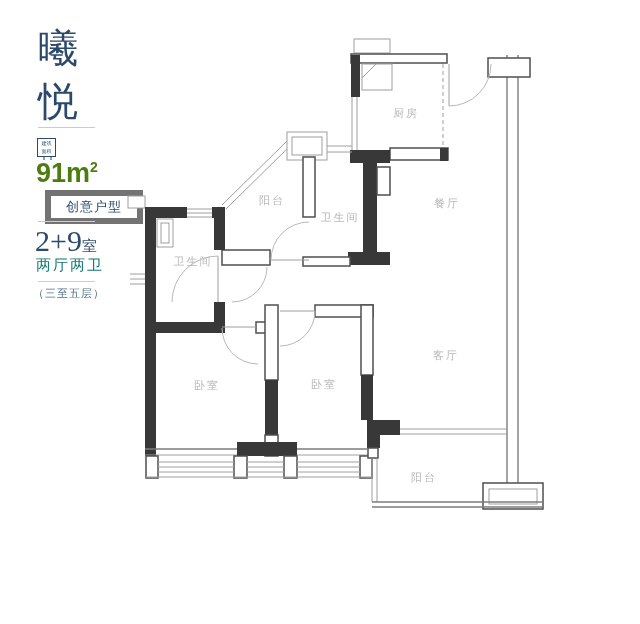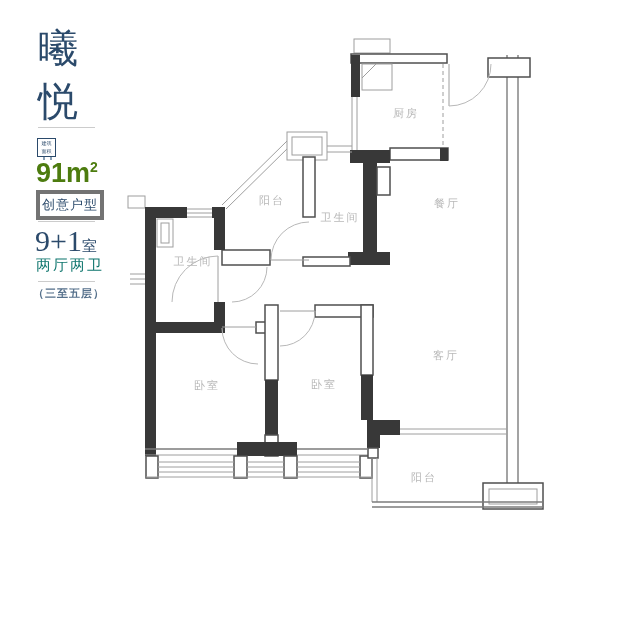--- a/index.html
+++ b/index.html
@@ -15,27 +15,27 @@
   .divider{position:absolute;left:5px;width:57px;height:0;border-top:1px solid #cccccc;}
   .d1{top:109px;} .d2{top:203px;} .d3{top:263px;}
   .badge{position:absolute;left:4px;top:120px;width:17px;height:17px;
     border:1px solid #2b4a6b;color:#2b4a6b;font-size:5px;line-height:8px;
     text-align:center;letter-spacing:0;overflow:hidden;}
   .badge-caret{position:absolute;left:10px;top:139px;width:5px;height:3px;
     border-left:2px solid #8aa0b5;border-right:2px solid #8aa0b5;}
   .area{position:absolute;left:3px;top:140px;color:#4d7c0f;font-size:27px;
     font-weight:bold;letter-spacing:0;}
   .area sup{font-size:14px;font-weight:bold;}
-  .tag{position:absolute;left:3px;top:172px;border:4px solid #737373;color:#2b4a6b;
-    font-size:13px;padding:2px 2px;letter-spacing:1px;white-space:nowrap;}
+  .tag{position:absolute;left:12px;top:172px;border:6px solid #737373;color:#2b4a6b;
+    font-size:13px;padding:2px 15px;letter-spacing:1px;white-space:nowrap;}
   .layout{position:absolute;left:2px;top:206px;color:#2b4a6b;white-space:nowrap;}
   .layout .num{font-family:"Liberation Serif","DejaVu Serif",serif;font-size:30px;}
   .layout .unit{font-size:15px;}
   .halls{position:absolute;left:3px;top:238px;color:#0f766e;font-size:15px;letter-spacing:2px;white-space:nowrap;}
-  .floors{position:absolute;left:0px;top:268px;color:#56718c;font-size:11px;letter-spacing:1px;white-space:nowrap;font-weight:bold;}
+  .floors{position:absolute;left:0px;top:268px;color:#56718c;font-size:11px;letter-spacing:1px;white-space:nowrap;}
   
   .plan{position:absolute;left:0;top:0;}
   .wall{fill:#383838;stroke:none;}
   .owall{fill:#ffffff;stroke:#4f4f4f;stroke-width:1.5;}
   .lite{fill:#ffffff;stroke:#9e9e9e;stroke-width:1;}
   .thin{stroke:#9e9e9e;stroke-width:1;fill:none;}
   .thin2{stroke:#7c7c7c;stroke-width:1.4;fill:none;}
   .dash{stroke:#9e9e9e;stroke-width:1;fill:none;stroke-dasharray:4 3;}
   .arc{stroke:#b8b8b8;stroke-width:1;fill:none;}
   .room-label{fill:#b8b8b8;font-size:11px;letter-spacing:2px;
@@ -52,21 +52,21 @@
   <div class="divider d1"></div>
   <div class="badge">
     <div>建筑</div>
     <div>面积</div>
   </div>
   <div class="badge-caret"></div>
   <div class="area"><span>91m</span><sup>2</sup></div>
   <div class="tag">创意户型</div>
   <div class="divider d2"></div>
   <div class="layout">
-    <span class="num">9+1</span><span class="unit">室</span>
+    <span class="num">2+9</span><span class="unit">室</span>
   </div>
   <div class="halls">两厅两卫</div>
   <div class="divider d3"></div>
   <div class="floors">（三至五层）</div>
 </div>
 
 <svg class="plan" width="640" height="624" viewBox="0 0 640 624">
 
   <rect x="128" y="196" width="17" height="12" class="lite"></rect>
   <path class="thin" d="M130,274 H145 M130,279 H145 M130,284 H145"></path>

